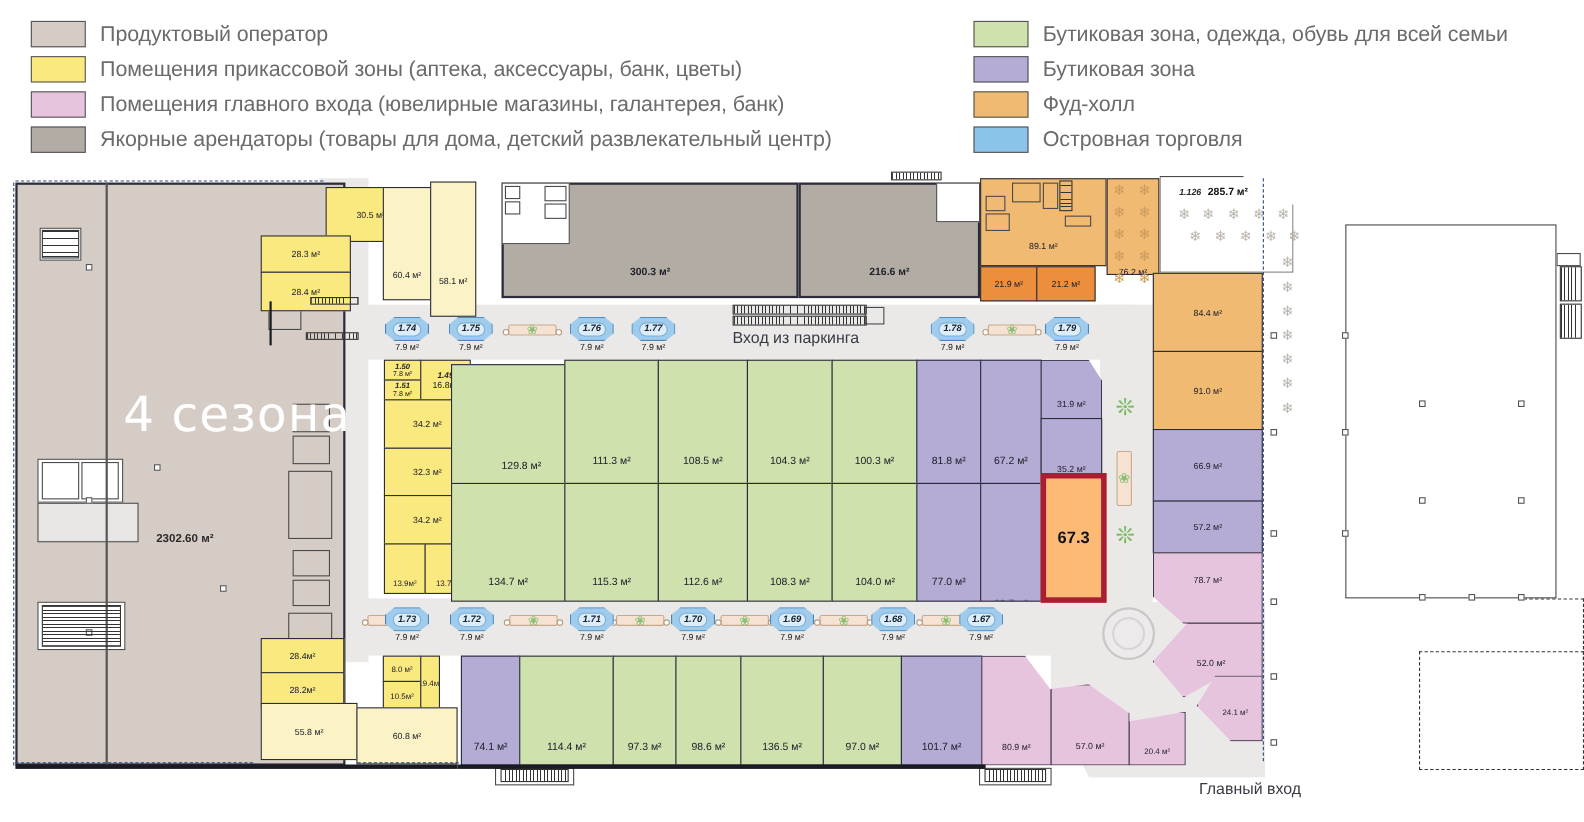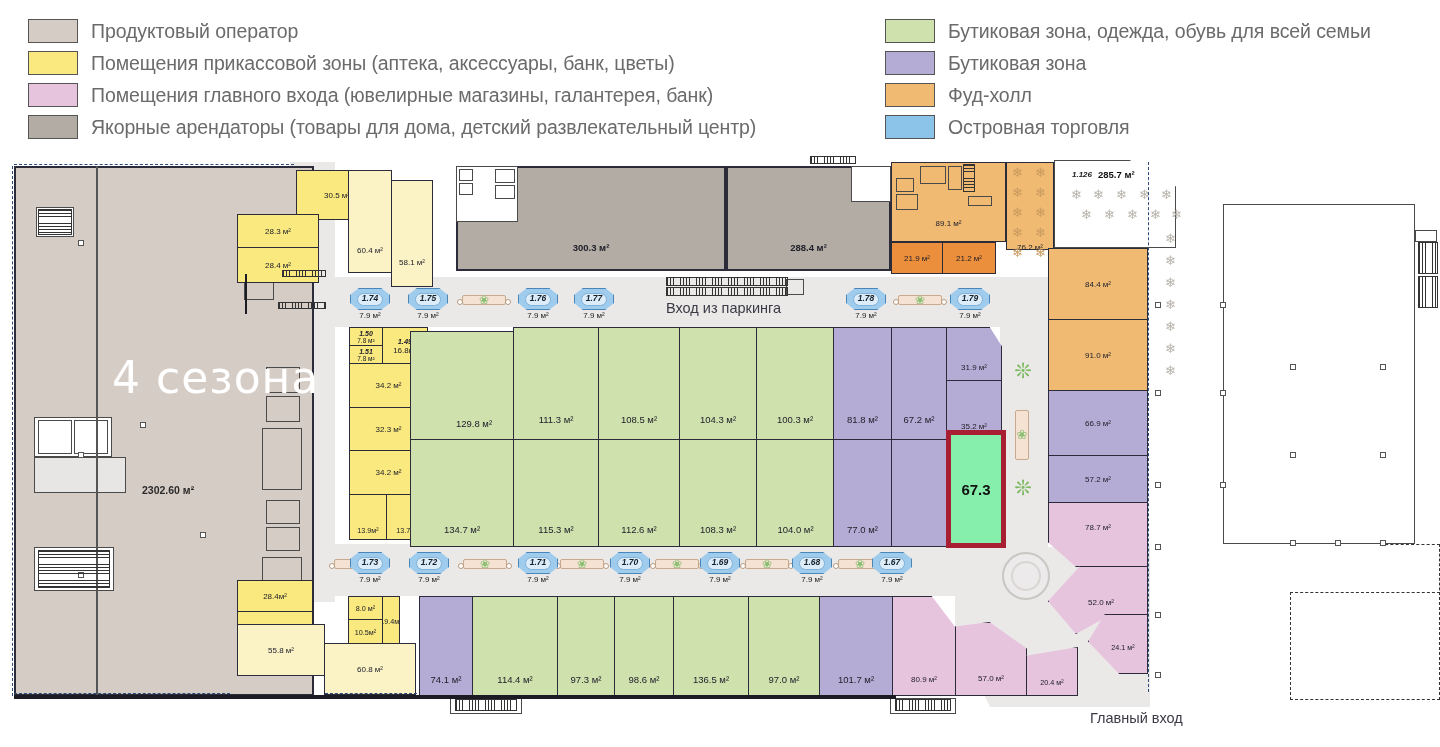--- a/index.html
+++ b/index.html
@@ -69,21 +69,21 @@
   .c-orange2{ background: #ec8f3c; }
   .c-grey   { background: #b2aca5; }
   .c-beige  { background: #d6ccc6; }
 
   
   .corridor { background: #ebe9e8; position: absolute; }
 
   
   .hl {
     position: absolute;
-    background: #86efac;
+    background: #fdba74;
     border: 5px solid #a81e33;
     display: flex; align-items: center; justify-content: center;
     z-index: 40;
   }
   .hl span { font-size: 15px; font-weight: bold; color: #111; }
 
   
   .kiosk { position: absolute; width: 40px; text-align: center; z-index: 30; }
   .kiosk .oct {
     width: 40px; height: 22px; margin: 0 auto;
@@ -312,21 +312,21 @@
     </div>
     <div class="u c-yellow small" style="left:237px; top:62px; width:82px; height:34px;">
       <span>28.3 м²</span>
     </div>
     <div class="u c-yellow small" style="left:237px; top:95px; width:82px; height:36px;">
       <span>28.4 м²</span>
     </div>
     <div class="u c-yellow2 small" style="left:348px; top:18px; width:44px; height:103px;">
       <span style="margin-top:58px;">60.4 м²</span>
     </div>
-    <div class="u c-yellow2 small" style="left:391px; top:28px; width:42px; height:107px;">
+    <div class="u c-yellow2 small" style="left:391px; top:13px; width:42px; height:123px;">
       <span style="margin-top:58px;">58.1 м²</span>
     </div>
 
     <div class="u c-yellow tiny" style="left:349px; top:175px; width:34px; height:19px; flex-direction:column;">
       <span style="font-style:italic; font-weight:bold; font-size:7px;">1.50</span>
       <span style="font-size:6.5px;">7.8 м²</span>
     </div>
     <div class="u c-yellow tiny" style="left:349px; top:193px; width:34px; height:19px; flex-direction:column;">
       <span style="font-style:italic; font-weight:bold; font-size:7px;">1.51</span>
       <span style="font-size:6.5px;">7.8 м²</span>
@@ -360,32 +360,32 @@
     </div>
     <div class="u c-yellow tiny" style="left:348px; top:444px; width:35px; height:24px;">
       <span>8.0 м²</span>
     </div>
     <div class="u c-yellow tiny" style="left:348px; top:467px; width:35px; height:27px;">
       <span>10.5м²</span>
     </div>
     <div class="u c-yellow tiny" style="left:382px; top:444px; width:18px; height:50px;">
       <span>19.4м²</span>
     </div>
-    <div class="u c-yellow2 small" style="left:237px; top:472px; width:88px; height:52px;">
+    <div class="u c-yellow2 small" style="left:237px; top:487px; width:88px; height:52px;">
       <span>55.8 м²</span>
     </div>
     <div class="u c-yellow2 small" style="left:324px; top:491px; width:92px; height:52px;">
       <span>60.8 м²</span>
     </div>
 
     <div class="u c-grey" style="left:456px; top:14px; width:270px; height:105px; border-width:2px;">
       <span style="margin-top:58px; font-weight:bold;">300.3 м²</span>
     </div>
     <div class="u c-grey" style="left:726px; top:14px; width:165px; height:105px; border-width:2px;">
-      <span style="margin-top:58px; font-weight:bold;">288.4 м²</span>
+      <span style="margin-top:58px; font-weight:bold;">216.6 м²</span>
     </div>
 
     <div class="obox fill" style="left:456px; top:14px; width:62px; height:56px;"></div>
     <div class="obox" style="left:459px; top:17px; width:14px; height:12px;"></div>
     <div class="obox" style="left:459px; top:31px; width:14px; height:12px;"></div>
     <div class="obox" style="left:495px; top:17px; width:20px; height:14px;"></div>
     <div class="obox" style="left:495px; top:33px; width:20px; height:14px;"></div>
     <div class="obox fill" style="left:851px; top:14px; width:40px; height:36px;"></div>
     <div class="hatch" style="left:810px; top:4px; width:46px; height:8px;"></div>
 

